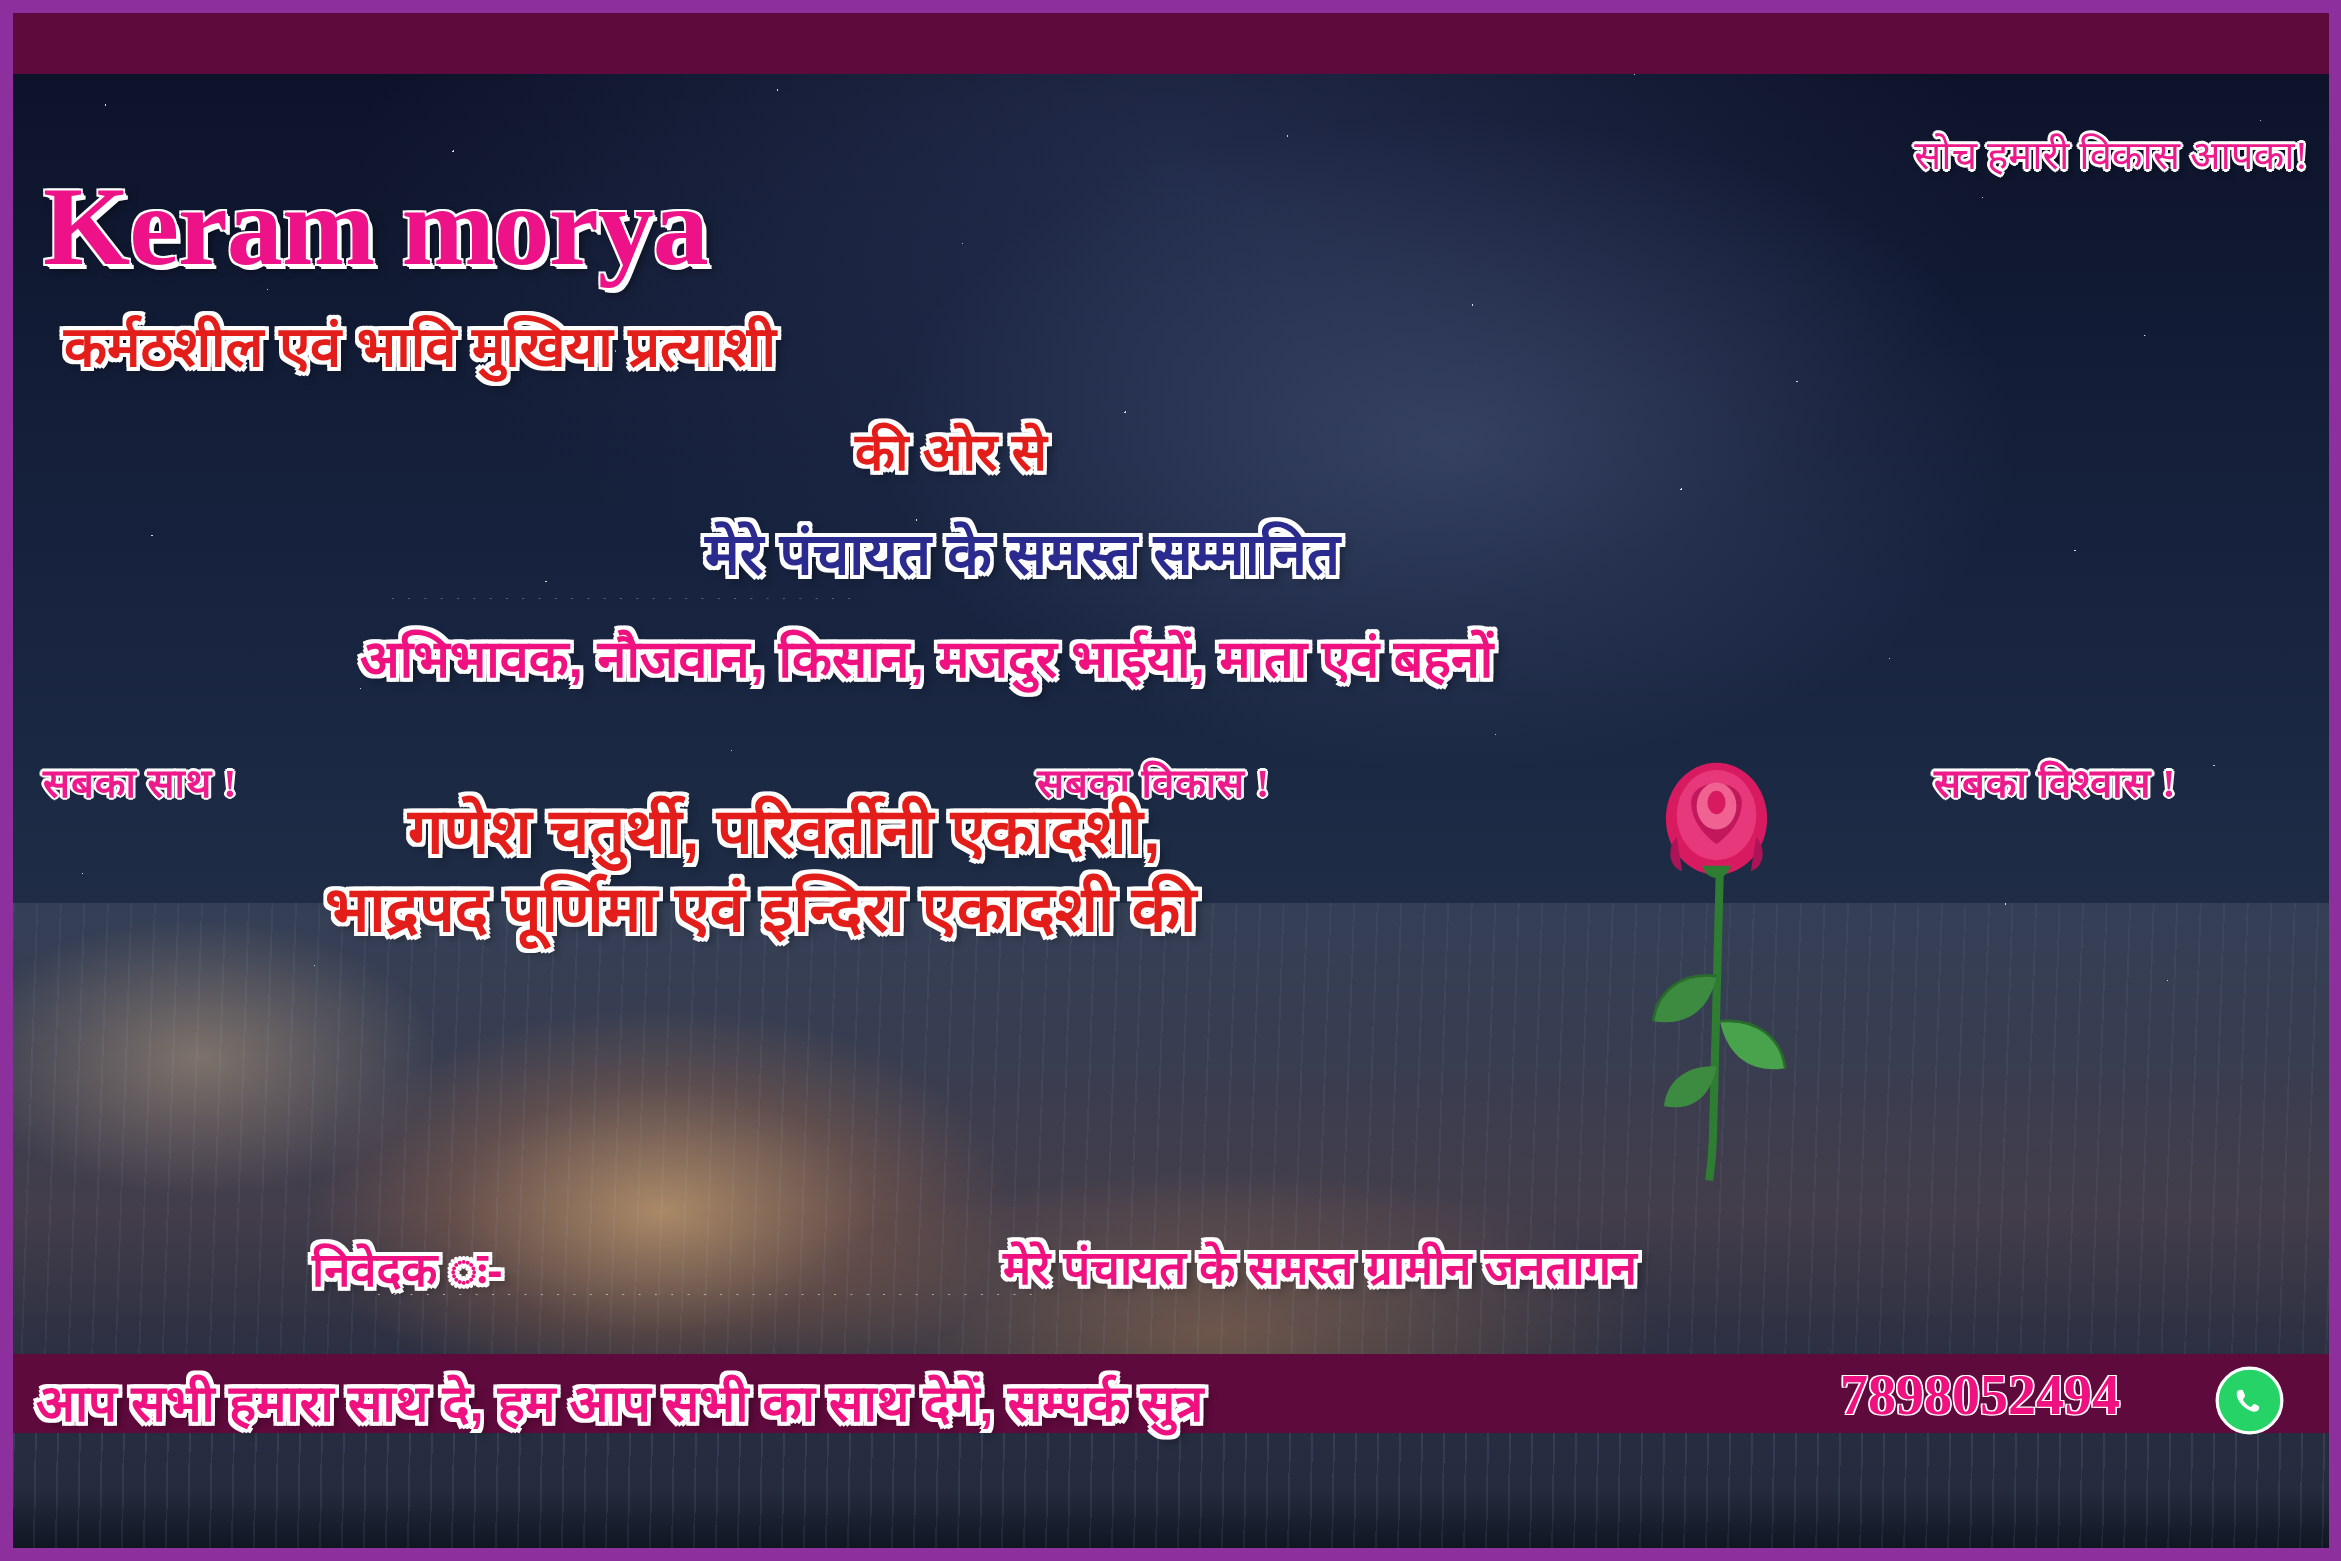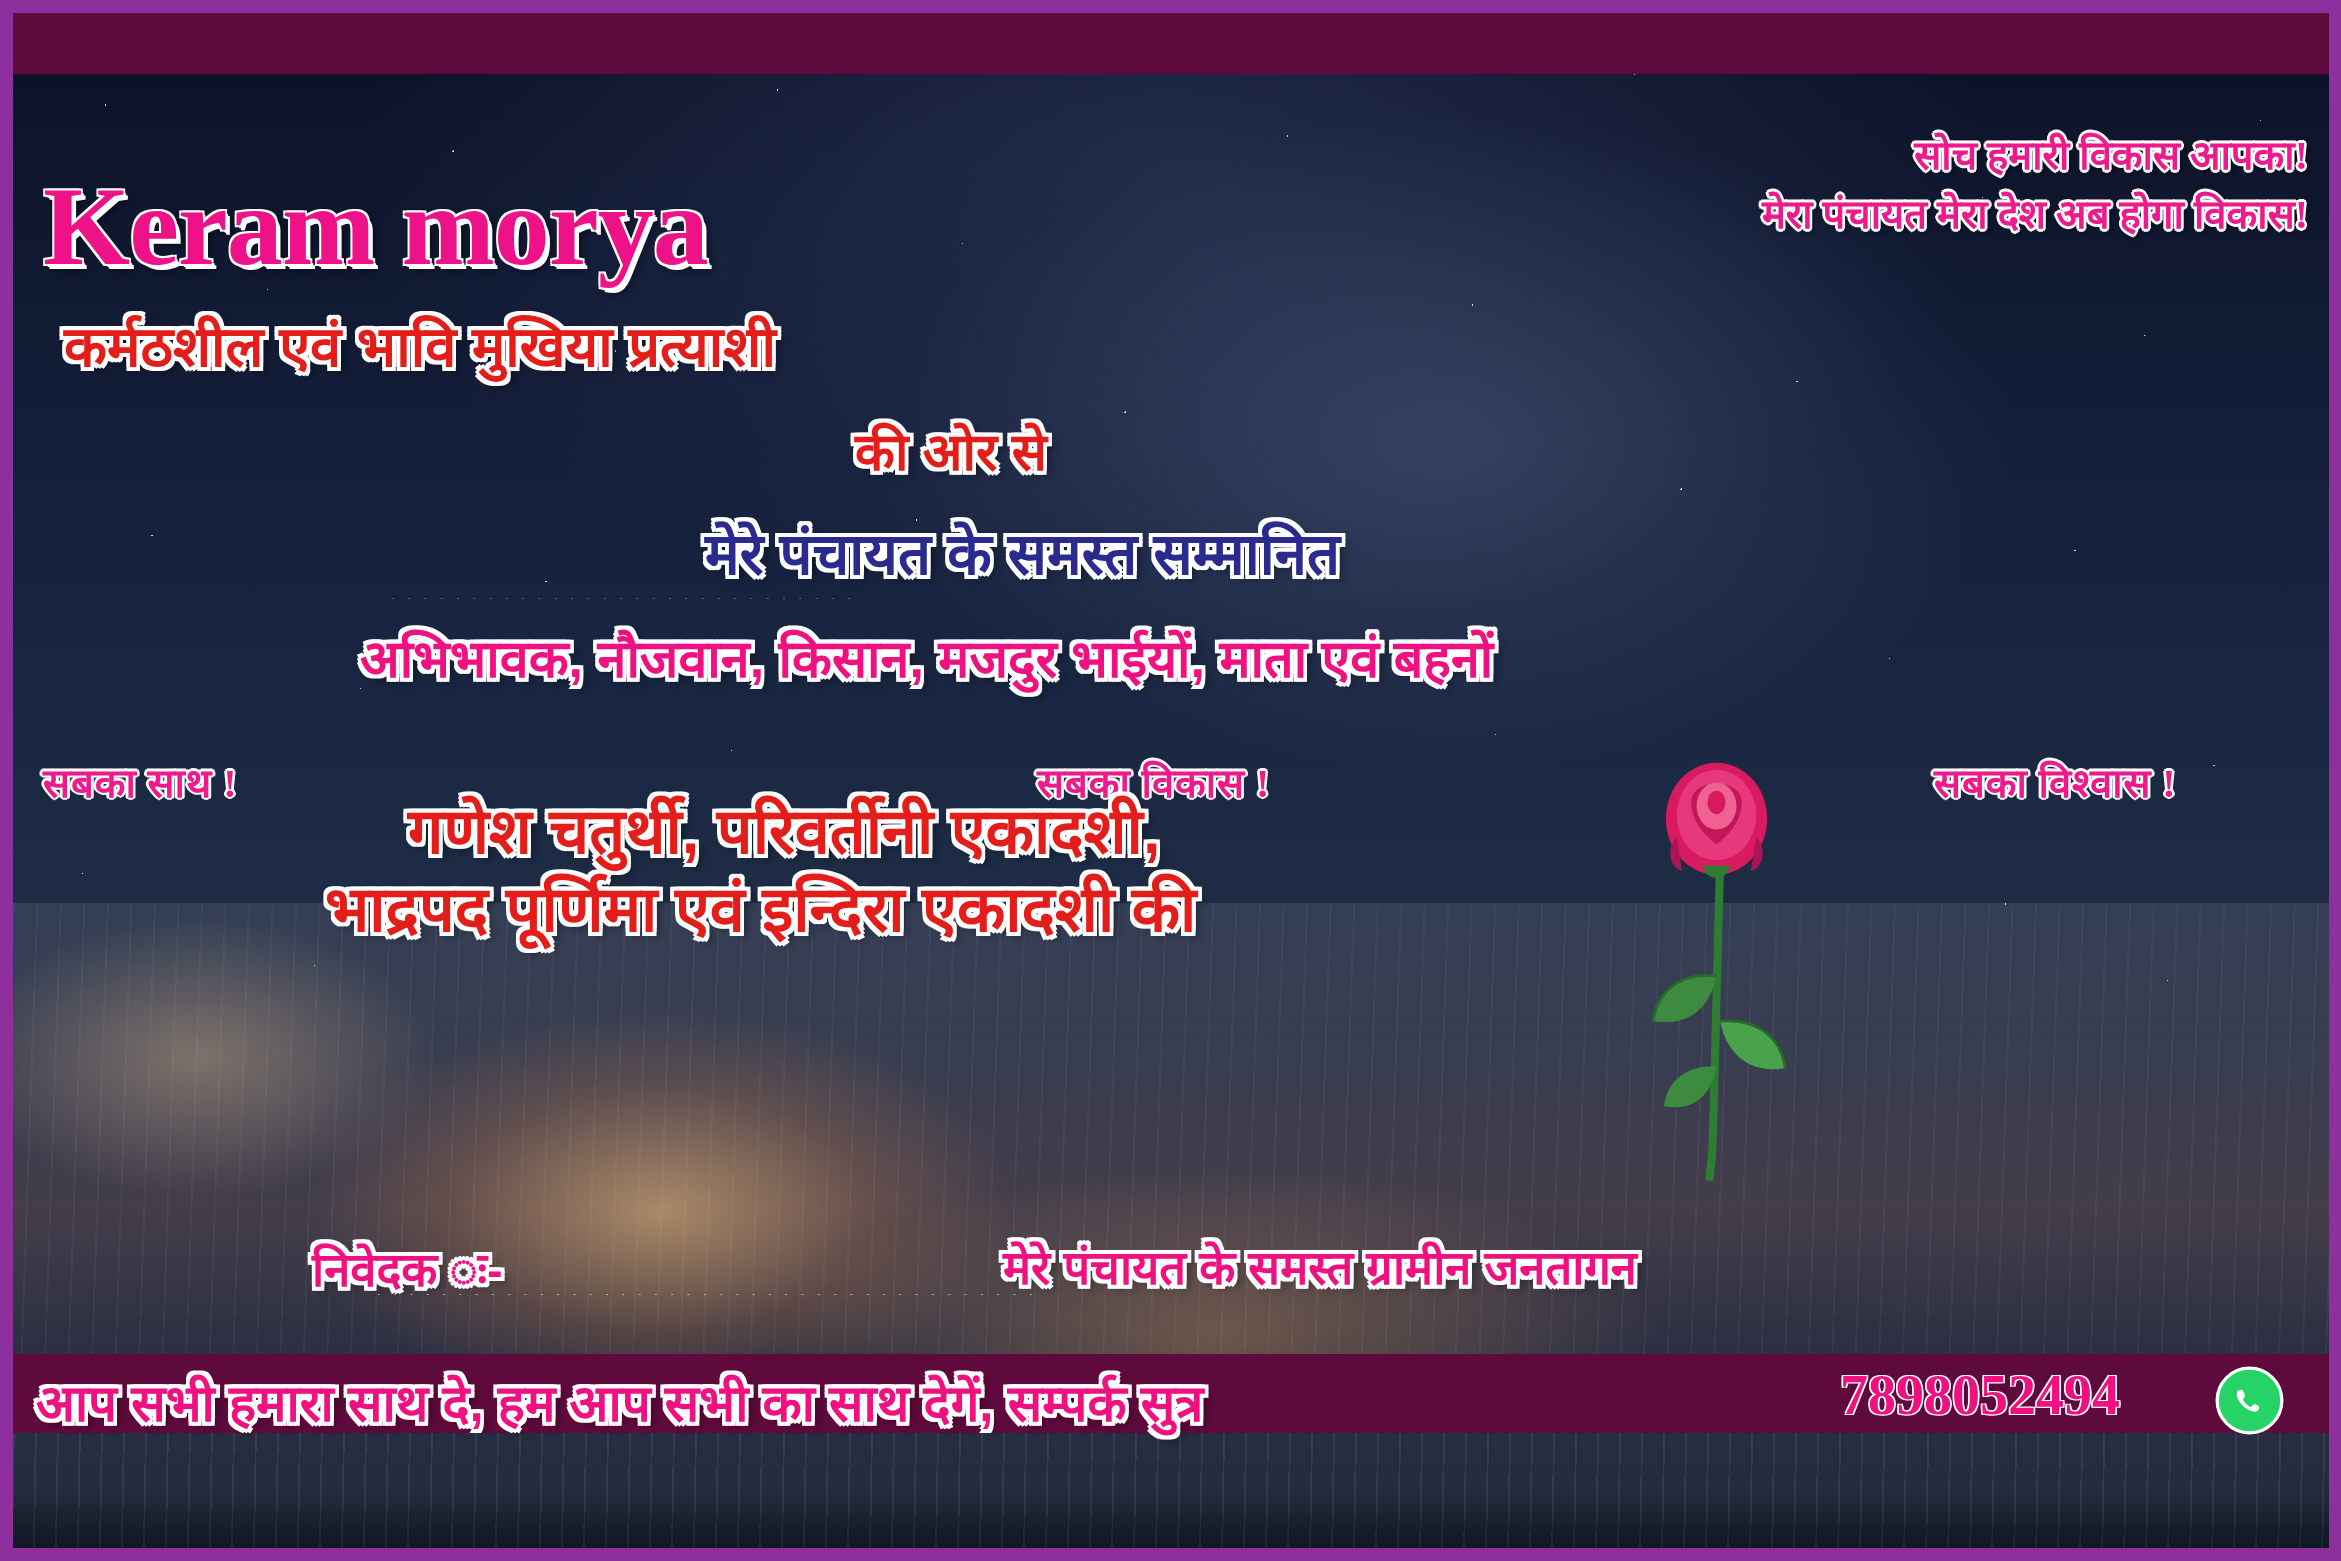--- a/index.html
+++ b/index.html
@@ -94,21 +94,21 @@
       -2.7px 0 0 #fff, 2.7px 0 0 #fff, 0 -2.7px 0 #fff, 0 2.7px 0 #fff;
   }
   .slogan.s1 { left:43px; }
   .slogan.s2 { left:1037px; }
   .slogan.s3 { left:1934px; }
 
   
   .tagline {
     position:absolute; right:34px; white-space:nowrap;
     font-family:"Liberation Serif", serif;
-    font-weight:bold;
+    font-weight:normal;
     color:#ed1a8c;
     z-index:6;
     text-shadow:
       -1.8px -1.8px 0 #fff, 1.8px -1.8px 0 #fff, -1.8px 1.8px 0 #fff, 1.8px 1.8px 0 #fff,
       -2.7px 0 0 #fff, 2.7px 0 0 #fff, 0 -2.7px 0 #fff, 0 2.7px 0 #fff,
       3.6px 3.6px 5.4px rgba(0,0,0,.45);
   }
   .tagline.t1 { top:126px; font-size:40px; }
   .tagline.t2 { top:185px; font-size:40px; }
 
@@ -252,21 +252,20 @@
     <div class="stars"></div>
     <div class="rain"></div>
   </div>
 
   <div class="top-band"></div>
   <div class="slogan s1">सबका साथ !</div>
   <div class="slogan s2">सबका विकास !</div>
   <div class="slogan s3">सबका विश्वास !</div>
 
   <div class="tagline t1">सोच हमारी विकास आपका!</div>
-  <div class="tagline t2">मेरा पंचायत मेरा देश अब होगा विकास!</div>
 
   <div class="brand">Keram morya</div>
 
   <div class="line red  l-karm">कर्मठशील एवं भावि मुखिया प्रत्याशी</div>
   <div class="line red  l-ki">की ओर से</div>
   <div class="dots2"></div>
   <div class="line navy l-mere">मेरे  पंचायत के समस्त सम्मानित</div>
   <div class="line pink l-abhi">अभिभावक, नौजवान, किसान, मजदुर भाईयों, माता एवं बहनों</div>
   <div class="line red  l-ganesh">गणेश चतुर्थी,  परिवर्तीनी एकादशी,</div>
   <div class="line red  l-bhadra">भाद्रपद पूर्णिमा एवं इन्दिरा एकादशी की</div>

